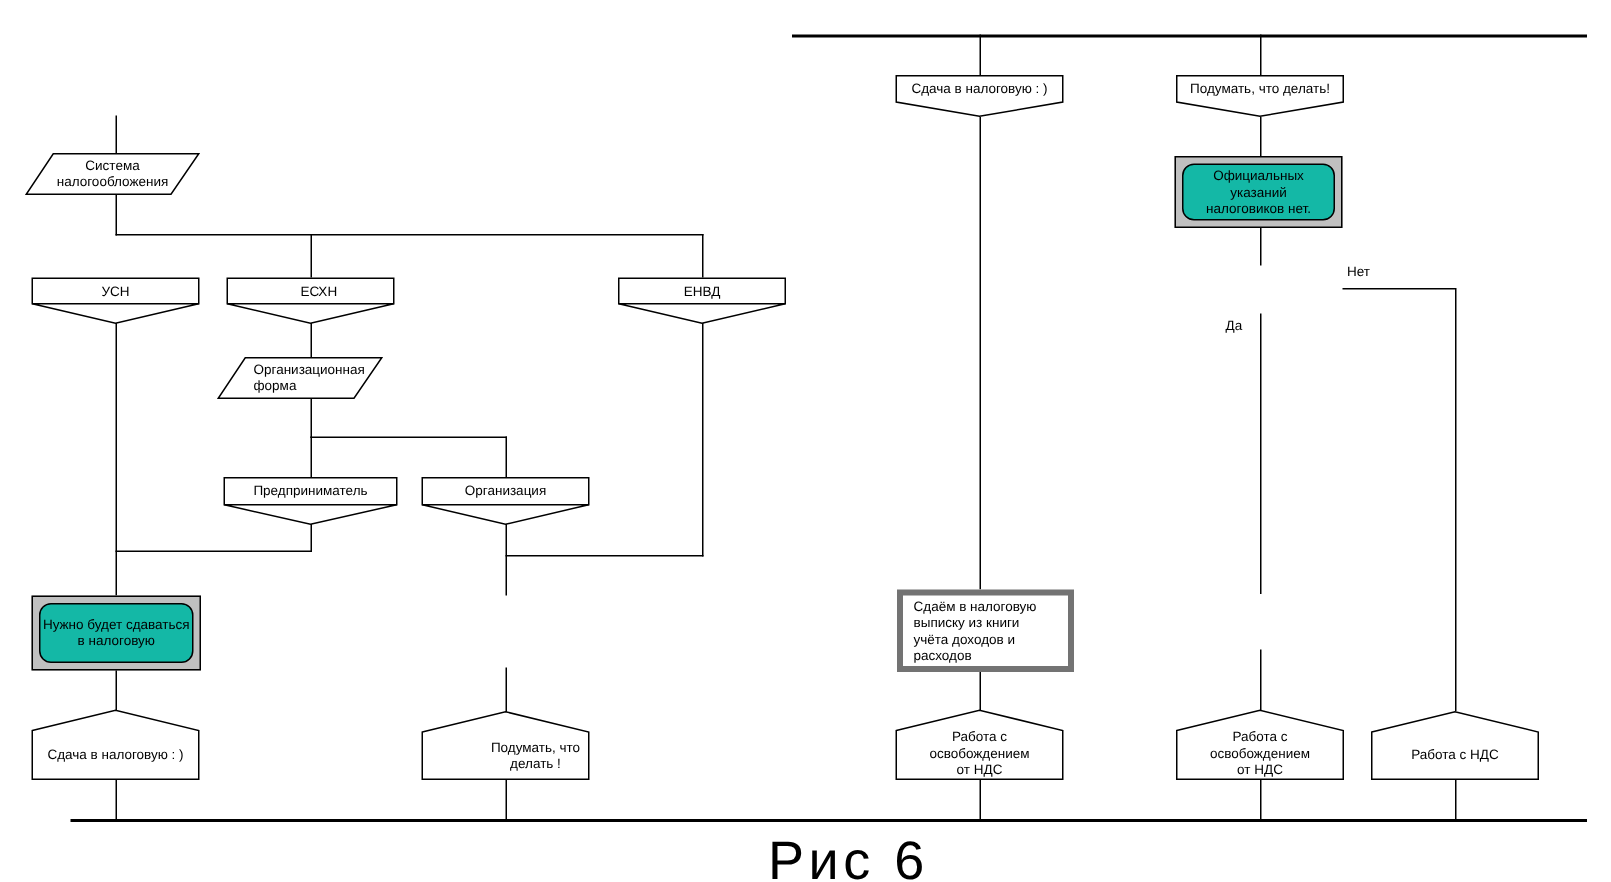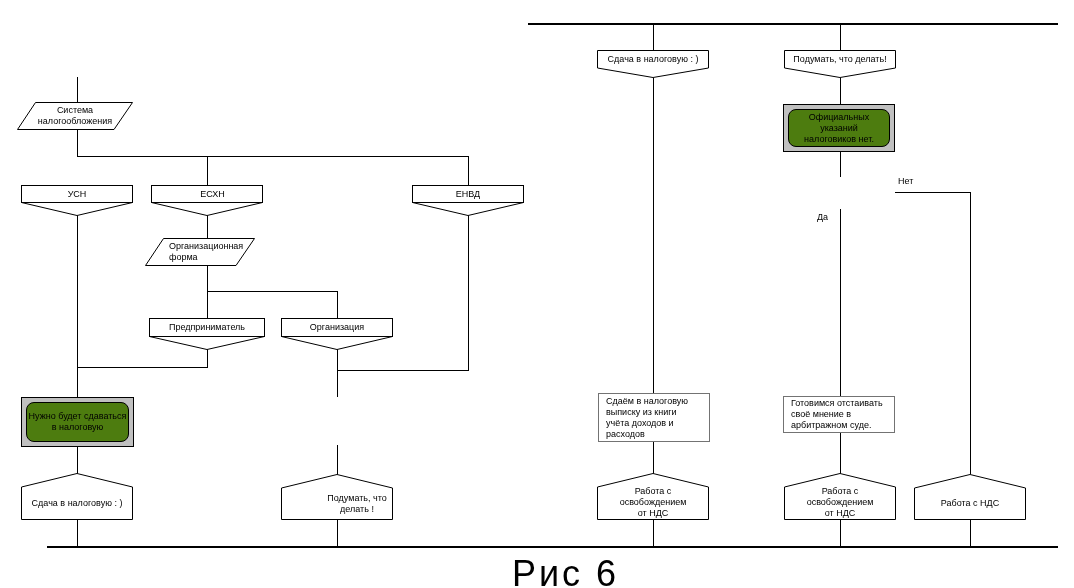--- a/index.html
+++ b/index.html
@@ -8,23 +8,23 @@
   .hl,.vl{position:absolute;background:#000;}
   .hl{height:1px;}
   .vl{width:1px;}
   .hl.thick{height:2px;}
   .node{position:absolute;}
   .node svg{position:absolute;left:0;top:0;overflow:visible;display:block;}
   .lbl{position:absolute;font-size:9px;line-height:11px;white-space:pre-line;}
   .lbl-center{left:0;right:0;display:flex;align-items:center;justify-content:center;text-align:center;}
   .lbl-left{left:0;right:0;text-align:left;}
   .shadowbox{position:absolute;background:#c0c0c0;border:1px solid #000;}
-  .shadowbox .inner{position:absolute;left:4px;top:4px;right:4px;bottom:4px;background:#4d7c0f;
+  .shadowbox .inner{position:absolute;left:4px;top:4px;right:4px;bottom:4px;background:#14b8a6;
                     border:1px solid #000;border-radius:8px;display:flex;align-items:center;justify-content:center;}
-  .plainbox{position:absolute;background:#fff;border:1px solid #737373;}
+  .plainbox{position:absolute;background:#fff;border:4px solid #737373;}
   .tag{position:absolute;font-size:9px;line-height:11px;}
   .caption{position:absolute;font-size:36px;letter-spacing:3px;}
 </style>
 </head>
 <body>
 
 <div class="canvas">
 
   <div class="hl thick" style="left:528px;top:23px;width:530px;"></div>
   <div class="hl thick" style="left:47px;top:546px;width:1011px;"></div>
@@ -168,25 +168,20 @@
   <div class="tag" style="left:898px;top:176px;">Нет</div>
   <div class="tag" style="left:817px;top:212px;">Да</div>
 
   <div class="plainbox" style="left:598px;top:393px;width:110px;height:47px;">
     <div class="lbl lbl-left" style="top:2px;padding-left:7px;">Сдаём в налоговую
 выписку из книги
 учёта доходов и
 расходов</div>
   </div>
 
-  <div class="plainbox" style="left:783px;top:396px;width:110px;height:35px;">
-    <div class="lbl lbl-left" style="top:1px;padding-left:7px;">Готовимся отстаивать
-своё мнение в
-арбитражном суде.</div>
-  </div>
 
   <div class="node" style="left:597px;top:473px;width:112px;height:47px;">
     <svg width="112" height="47" viewBox="0 0 112 47">
         <polygon points="0.5,14 56,0.5 111.5,14 111.5,46.5 0.5,46.5" fill="#fff" stroke="#000"></polygon>
       </svg>
     <div class="lbl lbl-center" style="top:11px;bottom:0;">Работа с
 освобождением
 от НДС</div>
   </div>
 

